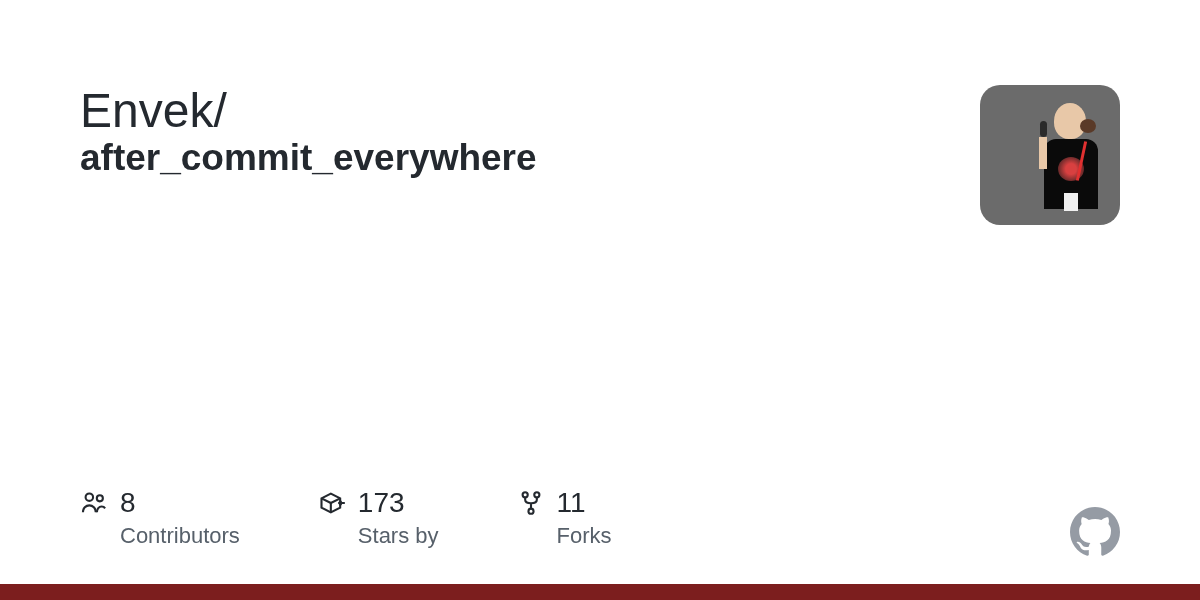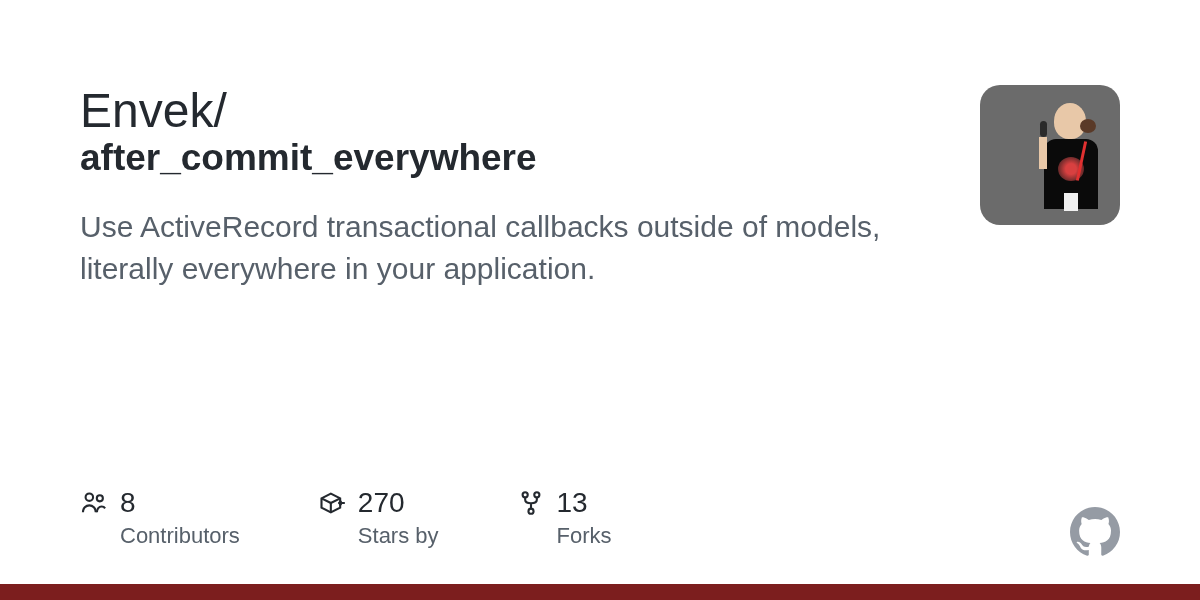--- a/index.html
+++ b/index.html
@@ -198,21 +198,20 @@
 </head>
 <body>
 
 <div class="container">
   <div class="header-row">
     <div class="title-block">
       <div>
         <span class="owner">Envek</span><span class="owner">/</span>
       </div>
       <div class="repo">after_commit_everywhere</div>
-      <div class="description">Use ActiveRecord transactional callbacks outside of models, literally everywhere in your application.</div>
     </div>
     <div class="avatar">
       <div class="avatar-person">
         <div class="avatar-body"></div>
         <div class="avatar-graphic"></div>
         <div class="avatar-lanyard"></div>
         <div class="avatar-badge"></div>
         <div class="avatar-head"></div>
         <div class="avatar-hair"></div>
         <div class="avatar-arm"></div>
@@ -240,37 +239,37 @@
     <div class="stat">
       <div class="stat-top">
         <span class="stat-icon">
           <svg viewBox="0 0 24 24">
               <path d="M3 8l8-4 8 4v8l-8 4-8-4z"></path>
               <path d="M3 8l8 4 8-4"></path>
               <path d="M11 12v8"></path>
               <path d="M23 12h-5m2-2l-2 2 2 2" stroke-linejoin="round"></path>
             </svg>
         </span>
-        <span class="stat-value">270</span>
+        <span class="stat-value">173</span>
       </div>
       <div class="stat-label">Stars by</div>
     </div>
 
 
     <div class="stat">
       <div class="stat-top">
         <span class="stat-icon">
           <svg viewBox="0 0 24 24">
               <circle cx="7" cy="5" r="2.2"></circle>
               <circle cx="17" cy="5" r="2.2"></circle>
               <circle cx="12" cy="19" r="2.2"></circle>
               <path d="M7 7.2v2c0 2 2 3 5 3s5-1 5-3v-2M12 12.2v4.6"></path>
             </svg>
         </span>
-        <span class="stat-value">13</span>
+        <span class="stat-value">11</span>
       </div>
       <div class="stat-label">Forks</div>
     </div>
   </div>
 
   <div class="gh-logo">
     <svg viewBox="0 0 16 16">
         <path d="M8 0C3.58 0 0 3.58 0 8c0 3.54 2.29 6.53 5.47 7.59.4.07.55-.17.55-.38 0-.19-.01-.82-.01-1.49-2.01.37-2.53-.49-2.69-.94-.09-.23-.48-.94-.82-1.13-.28-.15-.68-.52-.01-.53.63-.01 1.08.58 1.23.82.72 1.21 1.87.87 2.33.66.07-.52.28-.87.51-1.07-1.78-.2-3.64-.89-3.64-3.95 0-.87.31-1.59.82-2.15-.08-.2-.36-1.02.08-2.12 0 0 .67-.21 2.2.82.64-.18 1.32-.27 2-.27.68 0 1.36.09 2 .27 1.53-1.04 2.2-.82 2.2-.82.44 1.1.16 1.92.08 2.12.51.56.82 1.27.82 2.15 0 3.07-1.87 3.75-3.65 3.95.29.25.54.73.54 1.48 0 1.07-.01 1.93-.01 2.2 0 .21.15.46.55.38A8.013 8.013 0 0016 8c0-4.42-3.58-8-8-8z"></path>
       </svg>
   </div>

